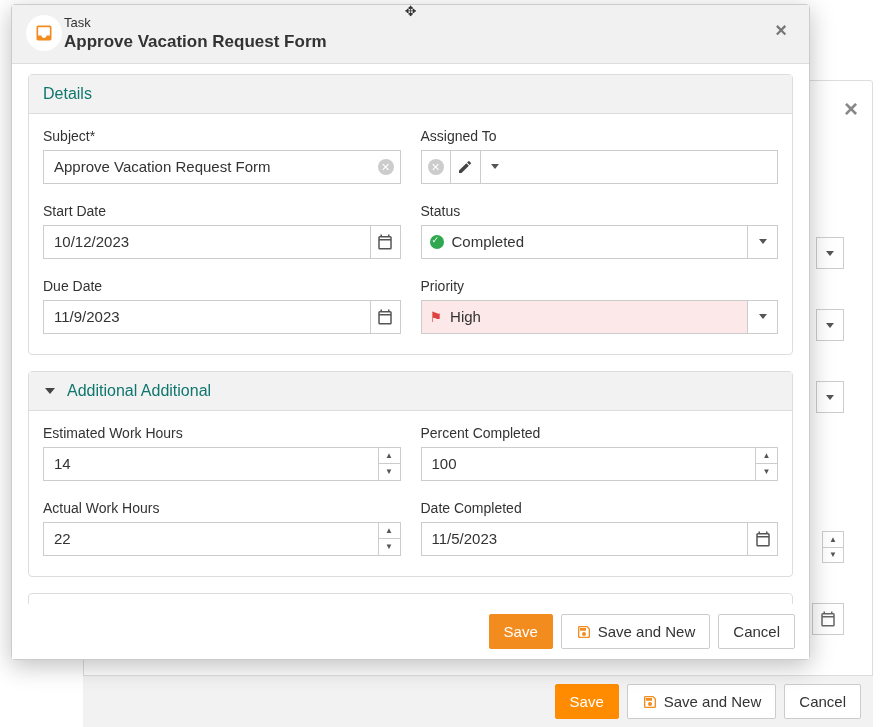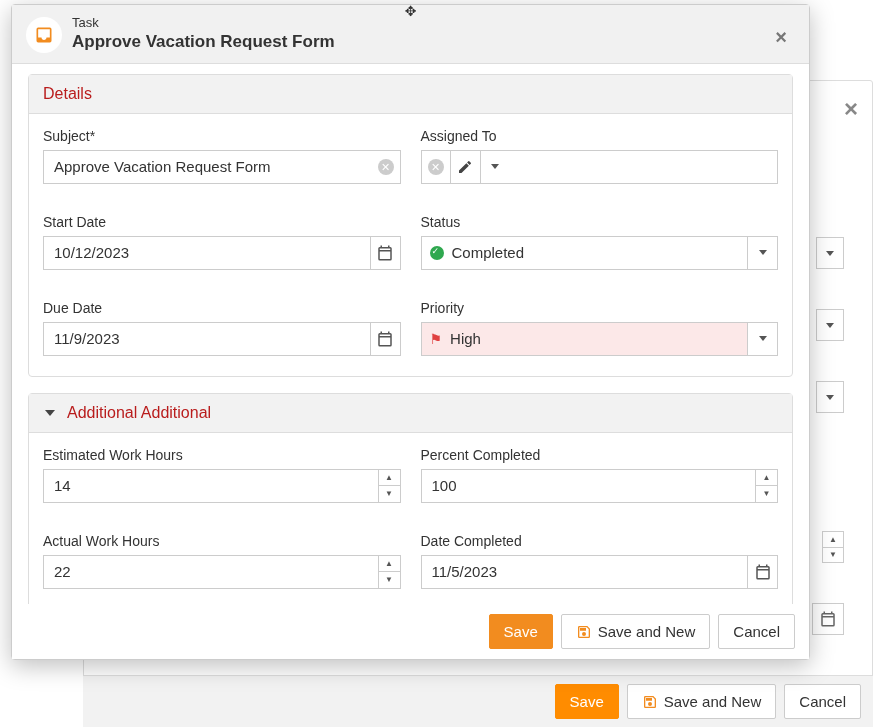--- a/index.html
+++ b/index.html
@@ -11,35 +11,35 @@
 .bg-field-drop .caret { width: 0; height: 0; border-left: 4px solid transparent; border-right: 4px solid transparent; border-top: 5px solid #555; }
 .bg-stepper { position: absolute; width: 22px; height: 32px; border: 1px solid #ccc; background: #fff; display: flex; flex-direction: column; }
 .bg-stepper div { flex: 1; display: flex; align-items: center; justify-content: center; font-size: 8px; color: #555; }
 .bg-stepper div:first-child { border-bottom: 1px solid #ccc; }
 .bg-cal { position: absolute; width: 32px; height: 32px; border: 1px solid #ccc; background: #fff; display: flex; align-items: center; justify-content: center; }
 
 .bg-footer { position: absolute; left: 83px; bottom: 0; width: 790px; height: 52px; background: #f2f2f2; border-top: 1px solid #ddd; display: flex; justify-content: flex-end; align-items: center; gap: 8px; padding: 0 12px; }
 
 .modal { position: absolute; left: 11px; top: 4px; width: 799px; height: 656px; background: #fff; border: 1px solid #ccc; border-radius: 4px; box-shadow: 0 6px 24px rgba(0,0,0,0.25); display: flex; flex-direction: column; }
 
-.modal-header { background: #f1f1f1; padding: 10px 14px; display: flex; align-items: flex-end; gap: 10px; border-bottom: 1px solid #ddd; }
+.modal-header { background: #f1f1f1; padding: 10px 14px; display: flex; align-items: flex-start; gap: 2px; border-bottom: 1px solid #ddd; }
 .task-icon-wrap { width: 36px; height: 36px; background: #fff; border-radius: 50%; display: flex; align-items: center; justify-content: center; }
 .header-text small { font-size: 13px; color: #333; font-weight: 500; display:block; line-height:1.2; }
 .header-text h2 { font-size: 17px; font-weight: 700; color: #333; line-height:1.3; }
 .header-close { margin-left: auto; color: #777; font-size: 20px; font-weight: bold; cursor: pointer; padding: 4px 8px; }
 
 .move-handle { position: absolute; top: -2px; left: 50%; transform: translateX(-50%); color: #333; font-size: 14px; z-index: 10; }
 
 .modal-body { flex: 1; overflow-y: auto; padding: 10px 16px; position: relative; }
 .modal-body::-webkit-scrollbar { width: 8px; }
 .modal-body::-webkit-scrollbar-thumb { background: #c0c0c0; border-radius: 4px; }
 
 .section { border: 1px solid #ddd; border-radius: 4px; margin-bottom: 16px; }
-.section-header { background: #f2f2f2; padding: 10px 14px; font-size: 16px; color: #b91c1c; border-bottom: 1px solid #ddd; display: flex; align-items: center; gap: 8px; }
-.section-body { padding: 14px 14px 6px; display: flex; flex-wrap: wrap; gap: 16px 20px; }
+.section-header { background: #f2f2f2; padding: 10px 14px; font-size: 16px; color: #0f766e; border-bottom: 1px solid #ddd; display: flex; align-items: center; gap: 8px; }
+.section-body { padding: 14px 14px 6px; display: flex; flex-wrap: wrap; gap: 5px 20px; }
 
 .field { width: calc(50% - 10px); margin-bottom: 14px; }
 .field-label { font-size: 14px; color: #333; margin-bottom: 6px; display: block; }
 
 .input-wrap { display: flex; border: 1px solid #ccc; height: 34px; background: #fff; }
 .input-wrap input { flex: 1; border: none; padding: 0 10px; font-size: 15px; color: #333; outline: none; background: transparent; }
 .input-clear { width: 28px; display: flex; align-items: center; justify-content: center; color: #bbb; cursor: pointer; }
 .input-btn { width: 30px; border-left: 1px solid #ccc; display: flex; align-items: center; justify-content: center; cursor: pointer; background: #fff; }
 .stepper { width: 22px; border-left: 1px solid #ccc; display: flex; flex-direction: column; }
 .stepper div { flex: 1; display: flex; align-items: center; justify-content: center; font-size: 8px; color: #555; cursor: pointer; }

